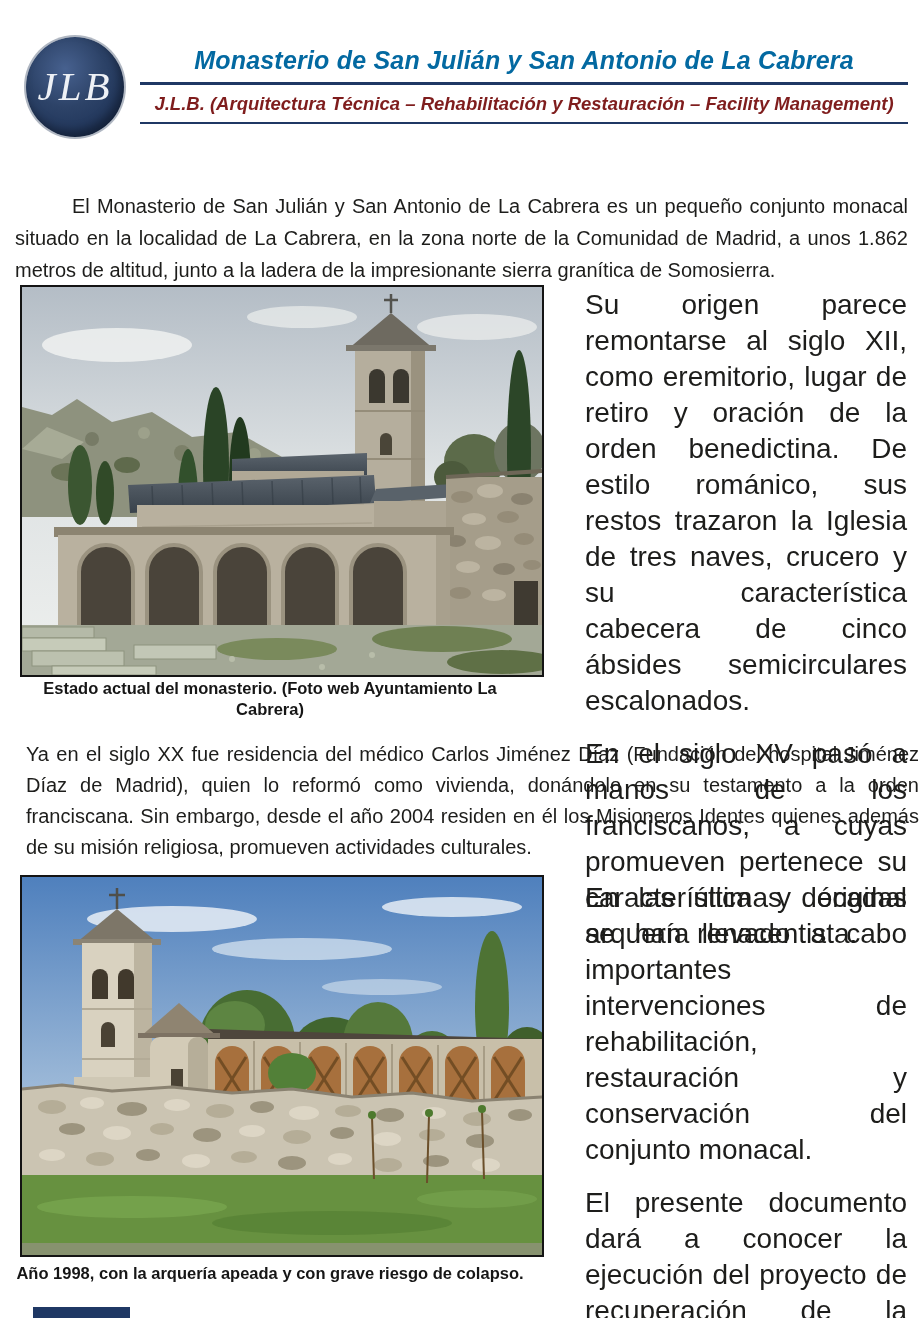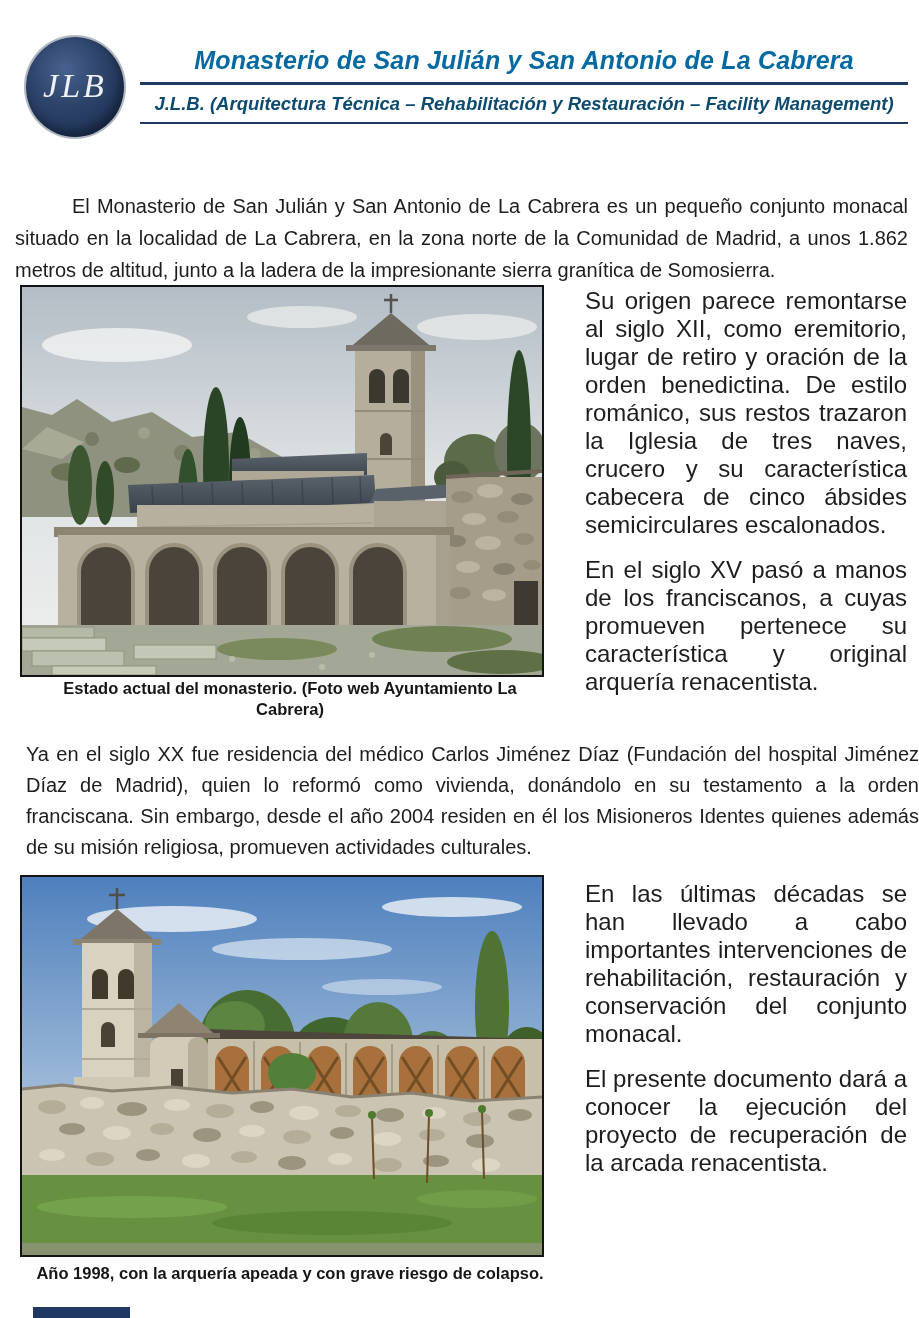--- a/index.html
+++ b/index.html
@@ -9,48 +9,48 @@
   }
   
   .logo {
     position:absolute; left:26px; top:37px; width:98px; height:100px; border-radius:50%;
     background: radial-gradient(circle at 40% 32%, #47618f 0%, #2d4368 42%, #20355a 75%, #172a4b 100%);
     box-shadow: 0 0 0 2px #b0b7c2, inset -4px -6px 10px rgba(0,0,0,.35);
     display:flex; align-items:center; justify-content:center;
   }
   .logo span {
     font-family:"Liberation Serif", serif; font-style:italic;
-    color:#eef1f6; font-size:34px; letter-spacing:3px; transform:translateY(-1px);
+    color:#eef1f6; font-size:41px; letter-spacing:3px; transform:translateY(-1px);
   }
   .header-text { position:absolute; left:140px; top:46px; width:768px; text-align:center; }
   .doc-title {
     font-size:25px; font-weight:bold; font-style:italic; color:#0369a1; letter-spacing:.2px;
     white-space:nowrap;
   }
   .rule1 { height:3px; background:#1f3864; margin-top:7px; }
   .doc-subtitle {
-    margin-top:8px; font-size:18.5px; font-weight:bold; font-style:italic; color:#0c4a6e;
+    margin-top:8px; font-size:18.5px; font-weight:bold; font-style:italic; color:#7f1d1d;
     white-space:nowrap;
   }
   .rule2 { height:2px; background:#1f3864; margin-top:7px; }
   
   .para { position:absolute; font-size:20px; text-align:justify; }
   .intro { left:15px; top:170px; width:893px; line-height:32px; text-indent:57px; }
   .mid   { left:26px; top:719px; width:893px; line-height:31px; }
-  .col { position:absolute; width:322px; font-size:24px; line-height:28px; text-align:justify; }
+  .col { position:absolute; width:322px; font-size:28px; line-height:36px; text-align:justify; }
   .col p { margin:0 0 17px 0; }
   .col1 { left:585px; top:287px; }
   .col2 { left:585px; top:880px; }
   
   .figure { position:absolute; left:20px; margin:0; }
   .fig1 { top:285px; }
   .fig2 { top:875px; }
   .photo-frame { display:block; border:2px solid #141414; background:#ddd; }
   .caption {
-    position:absolute; left:28px; width:524px; text-align:center;
+    position:absolute; left:8px; width:524px; text-align:center;
     font-weight:bold; font-size:16.5px; color:#161616; line-height:21px;
   }
   .caption1 { top:678px; }
   .caption2 { top:1263px; }
   
   .footer-bar { position:absolute; left:33px; top:1307px; width:97px; height:11px; background:#1f3864; }
 </style>
 </head>
 <body>
 

